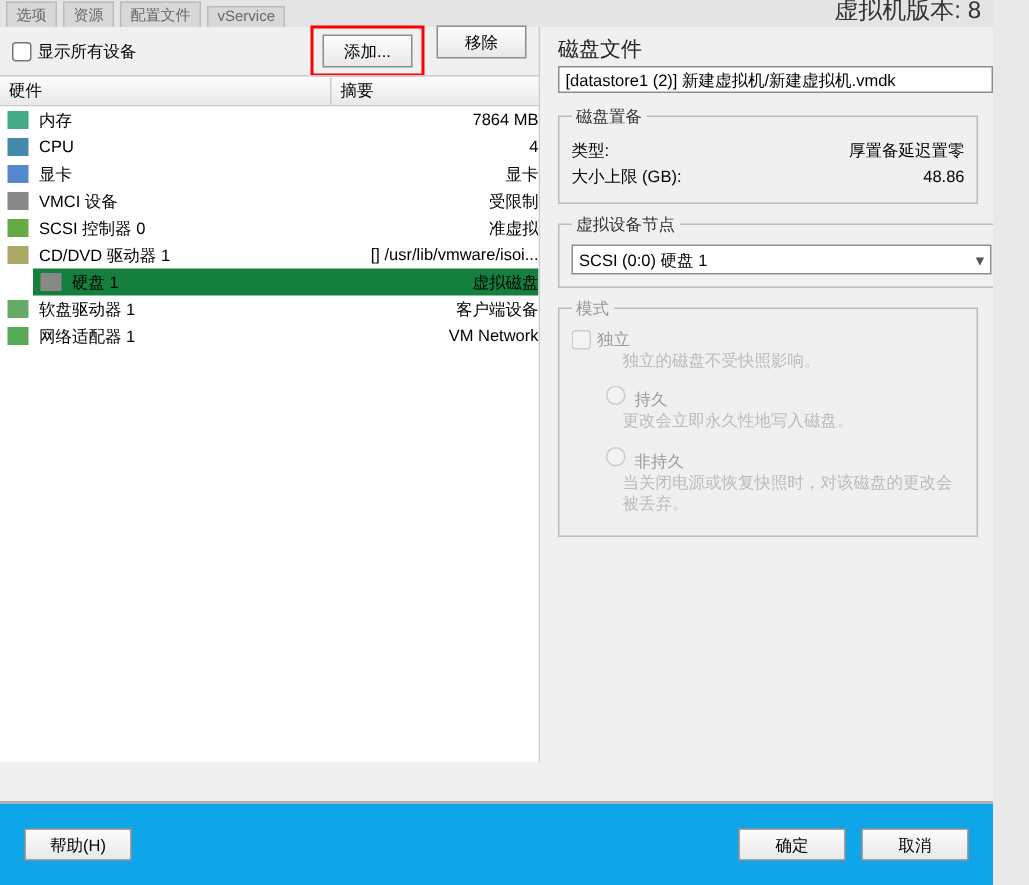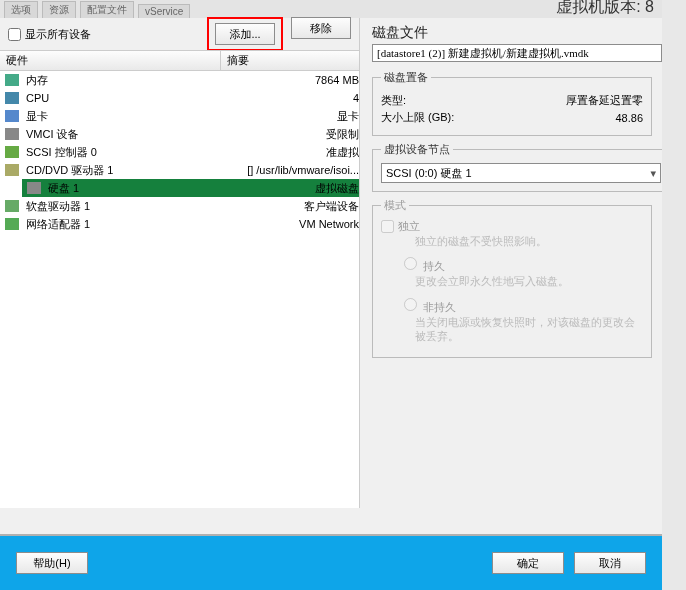--- a/index.html
+++ b/index.html
@@ -29,21 +29,21 @@
   .header-row .c2 { flex: 1; padding: 2px 6px; border-left: 1px solid #ccc; }
   .dev-list { flex: 1; overflow: auto; background: #fff; }
   .dev-row { display: flex; align-items: center; height: 18px; }
   .dev-row .iconcell { width: 24px; display: flex; justify-content: center; }
   .dev-row .name { width: 196px; padding-left: 2px; white-space: nowrap; overflow: hidden; text-overflow: ellipsis; }
   .dev-row .summ { flex: 1; padding-left: 6px; white-space: nowrap; overflow: hidden; text-overflow: ellipsis; text-align: right; }
   .dev-row.sel { background: #15803d; margin-left: 22px; }
   .icon-sq { width: 14px; height: 12px; display: inline-block; }
   .group { margin-bottom: 8px; }
   .group-title { color: #222; font-size: 14px; margin-bottom: 2px; }
-  .text-input { width: 280px; height: 18px; border: 1px solid #8c8c8c; background: #fff; font-size: 11px; padding: 0 4px; font-family: Liberation Serif, serif; }
+  .text-input { width: 280px; height: 18px; border: 1px solid #8c8c8c; background: #fff; font-size: 11px; padding: 0 4px; }
   fieldset { border: 1px solid #bbb; margin: 6px 0; padding: 6px 8px 8px; }
   fieldset.disabled { color: #9a9a9a; }
   legend { font-size: 11px; padding: 0 3px; color: #333; }
   fieldset.disabled legend { color: #9a9a9a; }
   .prop-row { display: flex; align-items: center; margin: 2px 0; }
   .prop-row .k { width: 100px; }
   .prop-row .v { flex: 1; text-align: right; display: flex; justify-content: flex-end; align-items: center; gap: 4px; }
   .spin { width: 60px; height: 18px; border: 1px solid #8c8c8c; text-align: right; padding-right: 14px; position: relative; background: #fff; }
   .spin::after { content: ""; position: absolute; right: 0; top: 0; width: 12px; height: 100%; border-left: 1px solid #8c8c8c; background: linear-gradient(#f8f8f8,#ddd); }
   select.thin { height: 18px; font-size: 11px; border: 1px solid #8c8c8c; background: #fff; }

